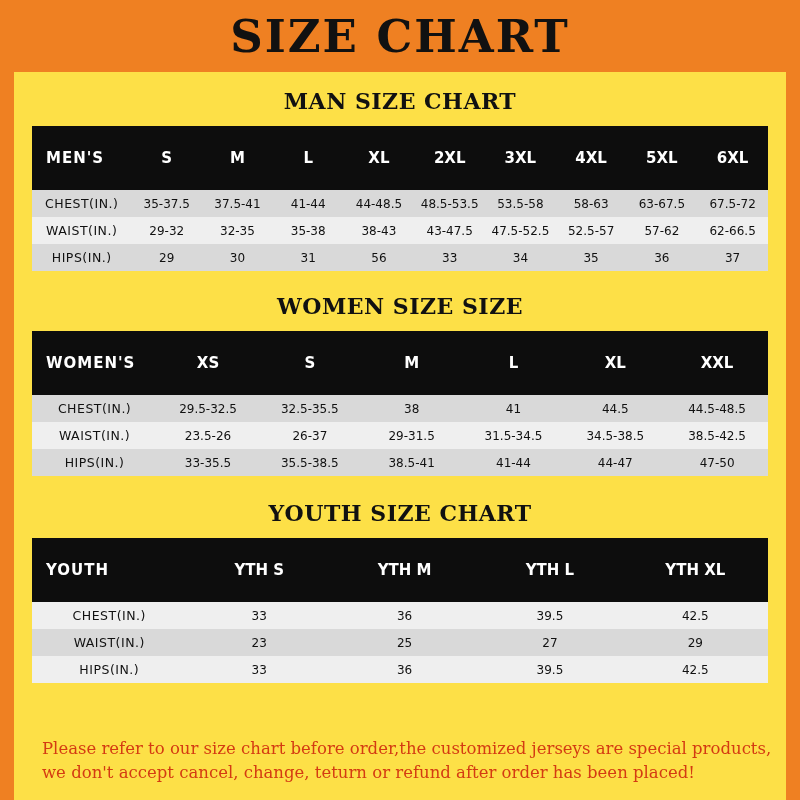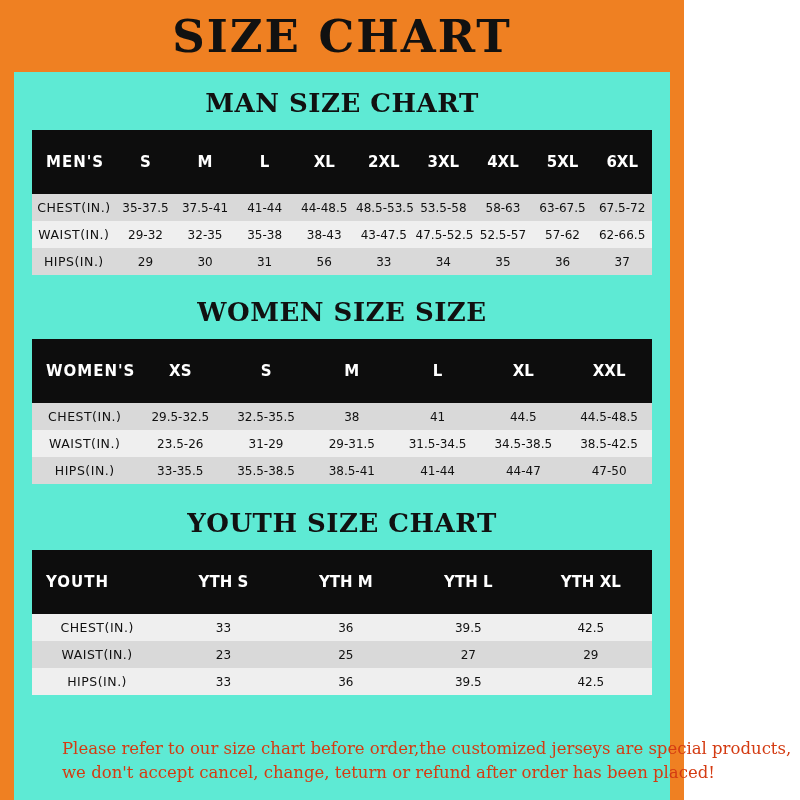--- a/index.html
+++ b/index.html
@@ -8,26 +8,26 @@
   }
   body {
     width: 800px;
     height: 800px;
     background: #ffffff;
     font-family: "DejaVu Sans", sans-serif;
     overflow: hidden;
   }
   .page {
     position: relative;
-    width: 684px;
+    width: 800px;
     height: 800px;
     box-sizing: border-box;
     border-left: 14px solid #ef8022;
     border-right: 14px solid #ef8022;
-    background: #5eead4;
+    background: #fde047;
   }
   .header-band {
     background: #ef8022;
     height: 72px;
     display: flex;
     align-items: center;
     justify-content: center;
     margin: 0 -14px;
   }
   .header-title {
@@ -38,21 +38,21 @@
     color: #111111;
     line-height: 1;
   }
   .section {
     padding: 0 18px;
   }
   .section-title {
     text-align: center;
     font-family: "DejaVu Serif", serif;
     font-weight: bold;
-    font-size: 26px;
+    font-size: 22px;
     color: #111111;
     letter-spacing: 0.5px;
   }
   .man-title { margin: 16px 0 12px; }
   .women-title { margin: 22px 0 12px; }
   .youth-title { margin: 24px 0 12px; }
 
   table.size-table {
     width: 100%;
     border-collapse: collapse;
@@ -101,21 +101,21 @@
     right: 14px;
     bottom: 0;
     padding: 10px 14px 14px;
     box-sizing: border-box;
     color: #d43b12;
     font-family: "DejaVu Serif", serif;
     font-size: 16.5px;
     line-height: 1.5;
     text-align: left;
   }
-  .footer-note div { white-space: nowrap; margin-left: 20px; }
+  .footer-note div { white-space: nowrap; }
 </style>
 </head>
 <body>
 
 <div class="page">
 
   <div class="header-band">
     <div class="header-title">SIZE CHART</div>
   </div>
 
@@ -218,21 +218,21 @@
           <td>29.5-32.5</td>
           <td>32.5-35.5</td>
           <td>38</td>
           <td>41</td>
           <td>44.5</td>
           <td>44.5-48.5</td>
         </tr>
         <tr class="even">
           <td class="rowlabel">WAIST(IN.)</td>
           <td>23.5-26</td>
-          <td>31-29</td>
+          <td>26-37</td>
           <td>29-31.5</td>
           <td>31.5-34.5</td>
           <td>34.5-38.5</td>
           <td>38.5-42.5</td>
         </tr>
         <tr class="odd">
           <td class="rowlabel">HIPS(IN.)</td>
           <td>33-35.5</td>
           <td>35.5-38.5</td>
           <td>38.5-41</td>

